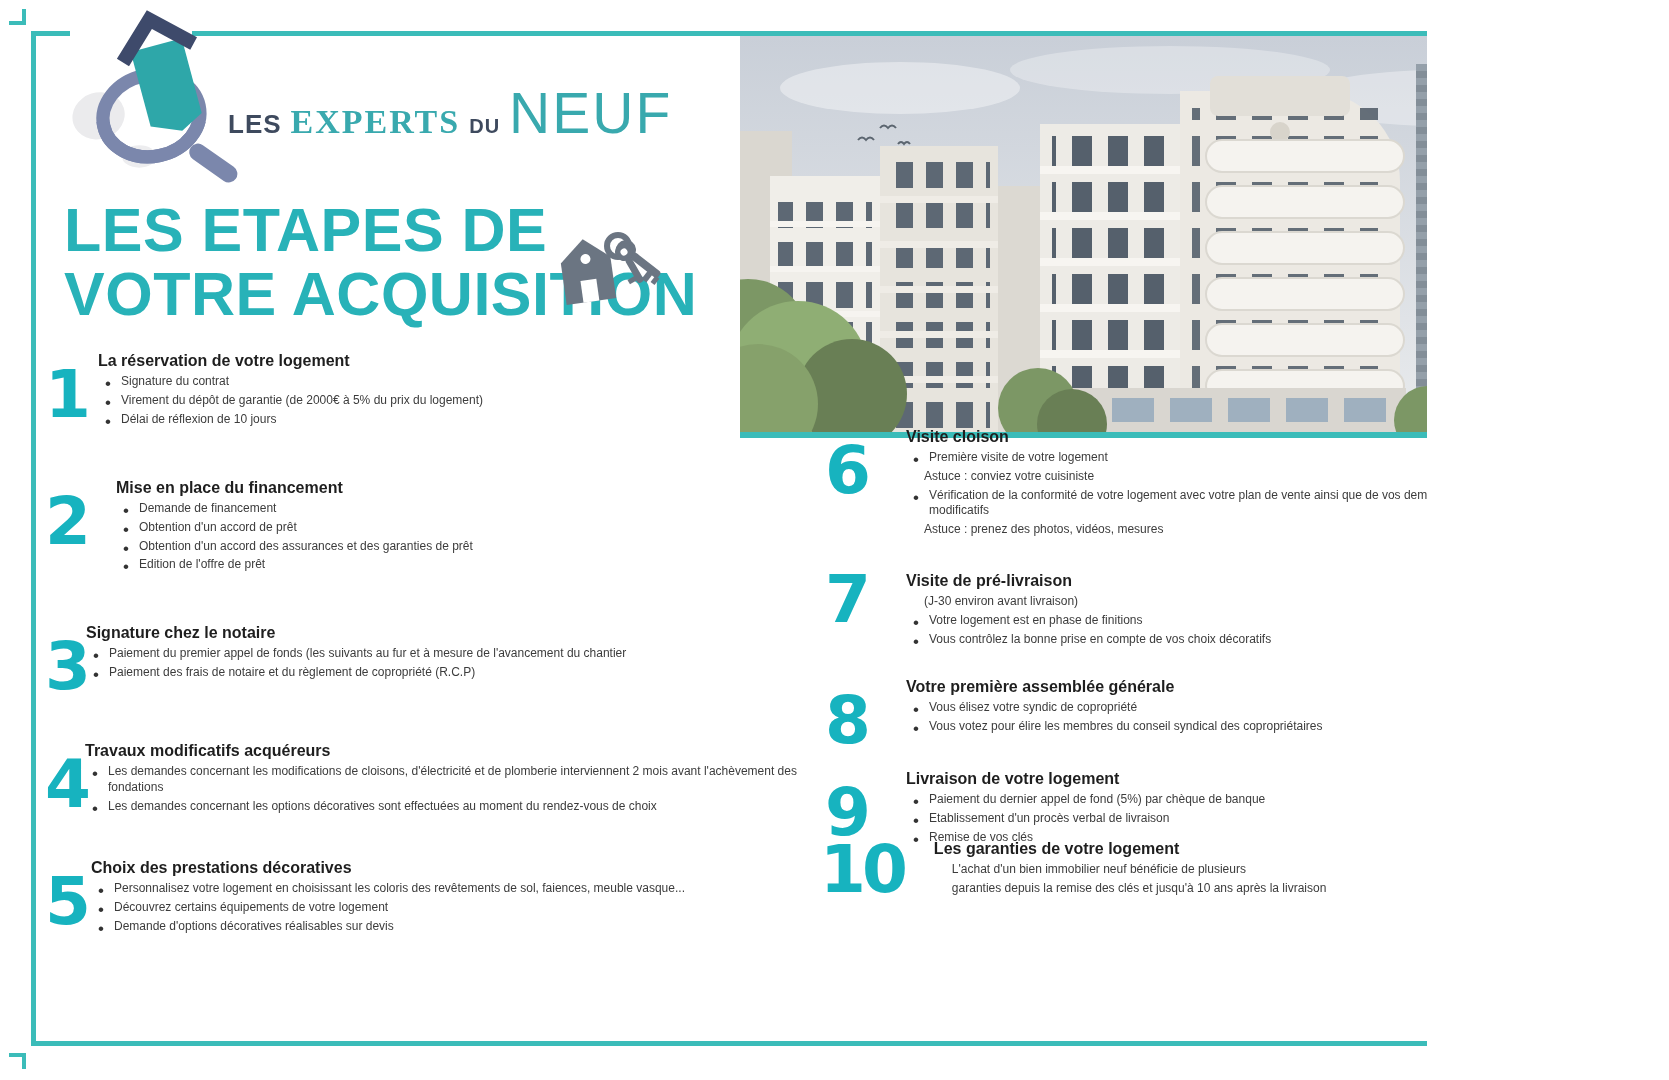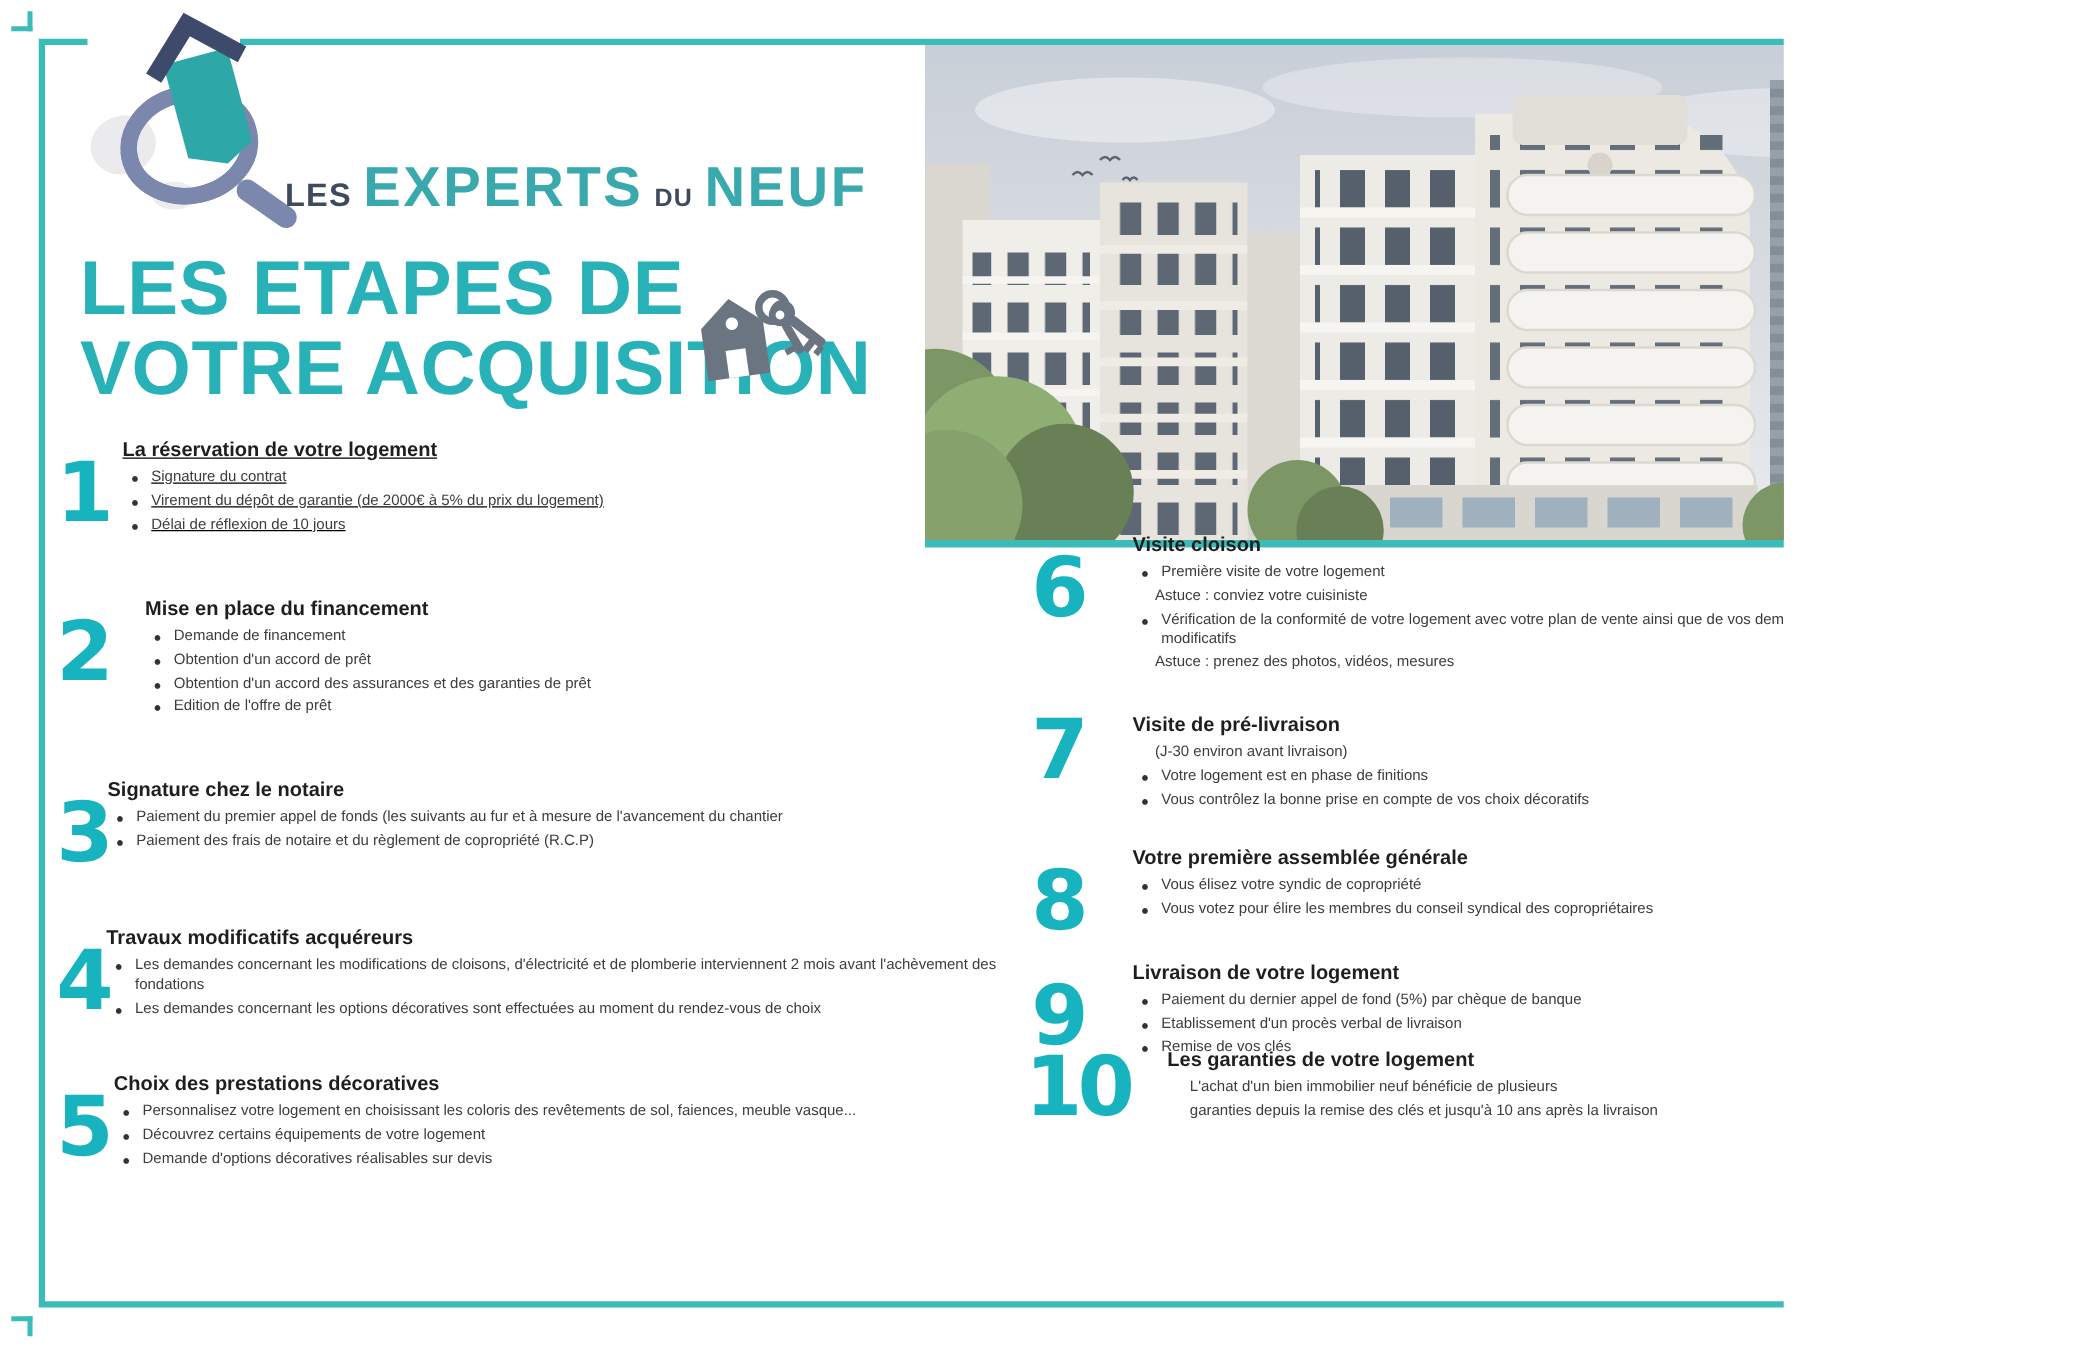--- a/index.html
+++ b/index.html
@@ -24,23 +24,23 @@
   .corner.br{left:1643px;top:1053px;border-left:4px solid var(--teal-frame);border-top:4px solid var(--teal-frame);}
 
   
   .frame{position:absolute;left:31px;top:31px;width:1606px;height:1015px;border:5px solid var(--teal-frame);z-index:1;}
 
   
   .logo-patch{position:absolute;left:70px;top:28px;width:122px;height:12px;background:#fff;z-index:2;}
   .logo-icon{position:absolute;left:72px;top:2px;width:168px;height:188px;z-index:3;}
   .logo-text{position:absolute;left:228px;top:80px;display:flex;align-items:baseline;gap:9px;z-index:3;white-space:nowrap;}
   .logo-les{font-size:26px;font-weight:700;color:var(--logo-navy);letter-spacing:1px;}
-  .logo-experts{font-size:45px;font-weight:700;color:var(--logo-teal);letter-spacing:2px;}
+  .logo-experts{font-size:34px;font-weight:700;color:var(--logo-teal);letter-spacing:2px;font-family:Liberation Serif, serif;}
   .logo-du{font-size:20px;font-weight:700;color:var(--logo-navy);letter-spacing:1px;}
-  .logo-neuf{font-size:45px;font-weight:700;color:var(--logo-teal);letter-spacing:2px;margin-top:44px;}
+  .logo-neuf{font-size:57px;font-weight:400;color:var(--logo-teal);letter-spacing:2px;}
 
   
   .title{position:absolute;left:64px;top:198px;z-index:3;color:var(--teal-title);
          font-weight:700;font-size:61px;line-height:64px;letter-spacing:0.5px;font-family:"Liberation Sans",sans-serif;}
 
   .keys-icon{position:absolute;left:556px;top:222px;width:116px;height:84px;z-index:3;}
 
   
   .photo{position:absolute;left:740px;top:36px;width:892px;height:402px;border-bottom:6px solid var(--teal-frame);z-index:2;overflow:hidden;}
 
@@ -61,21 +61,21 @@
   .step-items li.bullet::before{content:"\2022";position:absolute;left:7px;top:-1px;font-size:17px;color:#333;}
   .step-items li.plain{padding-left:18px;}
 
   
   .col-left  .step:nth-child(1){top:352px;}
   .col-left  .step:nth-child(2){top:479px;}
   .col-left  .step:nth-child(3){top:624px;}
   .col-left  .step:nth-child(4){top:742px;}
   .col-left  .step:nth-child(5){top:859px;}
   
-  .col-left  .step:nth-child(1) .step-body{margin-left:6px;text-decoration:underline;}
+  .col-left  .step:nth-child(1) .step-body{margin-left:6px;}
   .col-left  .step:nth-child(2) .step-body{margin-left:24px;}
   .col-left  .step:nth-child(3) .step-body{margin-left:-6px;}
   .col-left  .step:nth-child(4) .step-body{margin-left:-7px;}
   .col-left  .step:nth-child(5) .step-body{margin-left:-1px;}
 
   
   .col-right .step:nth-child(1){top:428px;}
   .col-right .step:nth-child(2){top:572px;}
   .col-right .step:nth-child(3){top:678px;}
   .col-right .step:nth-child(4){top:770px;}

